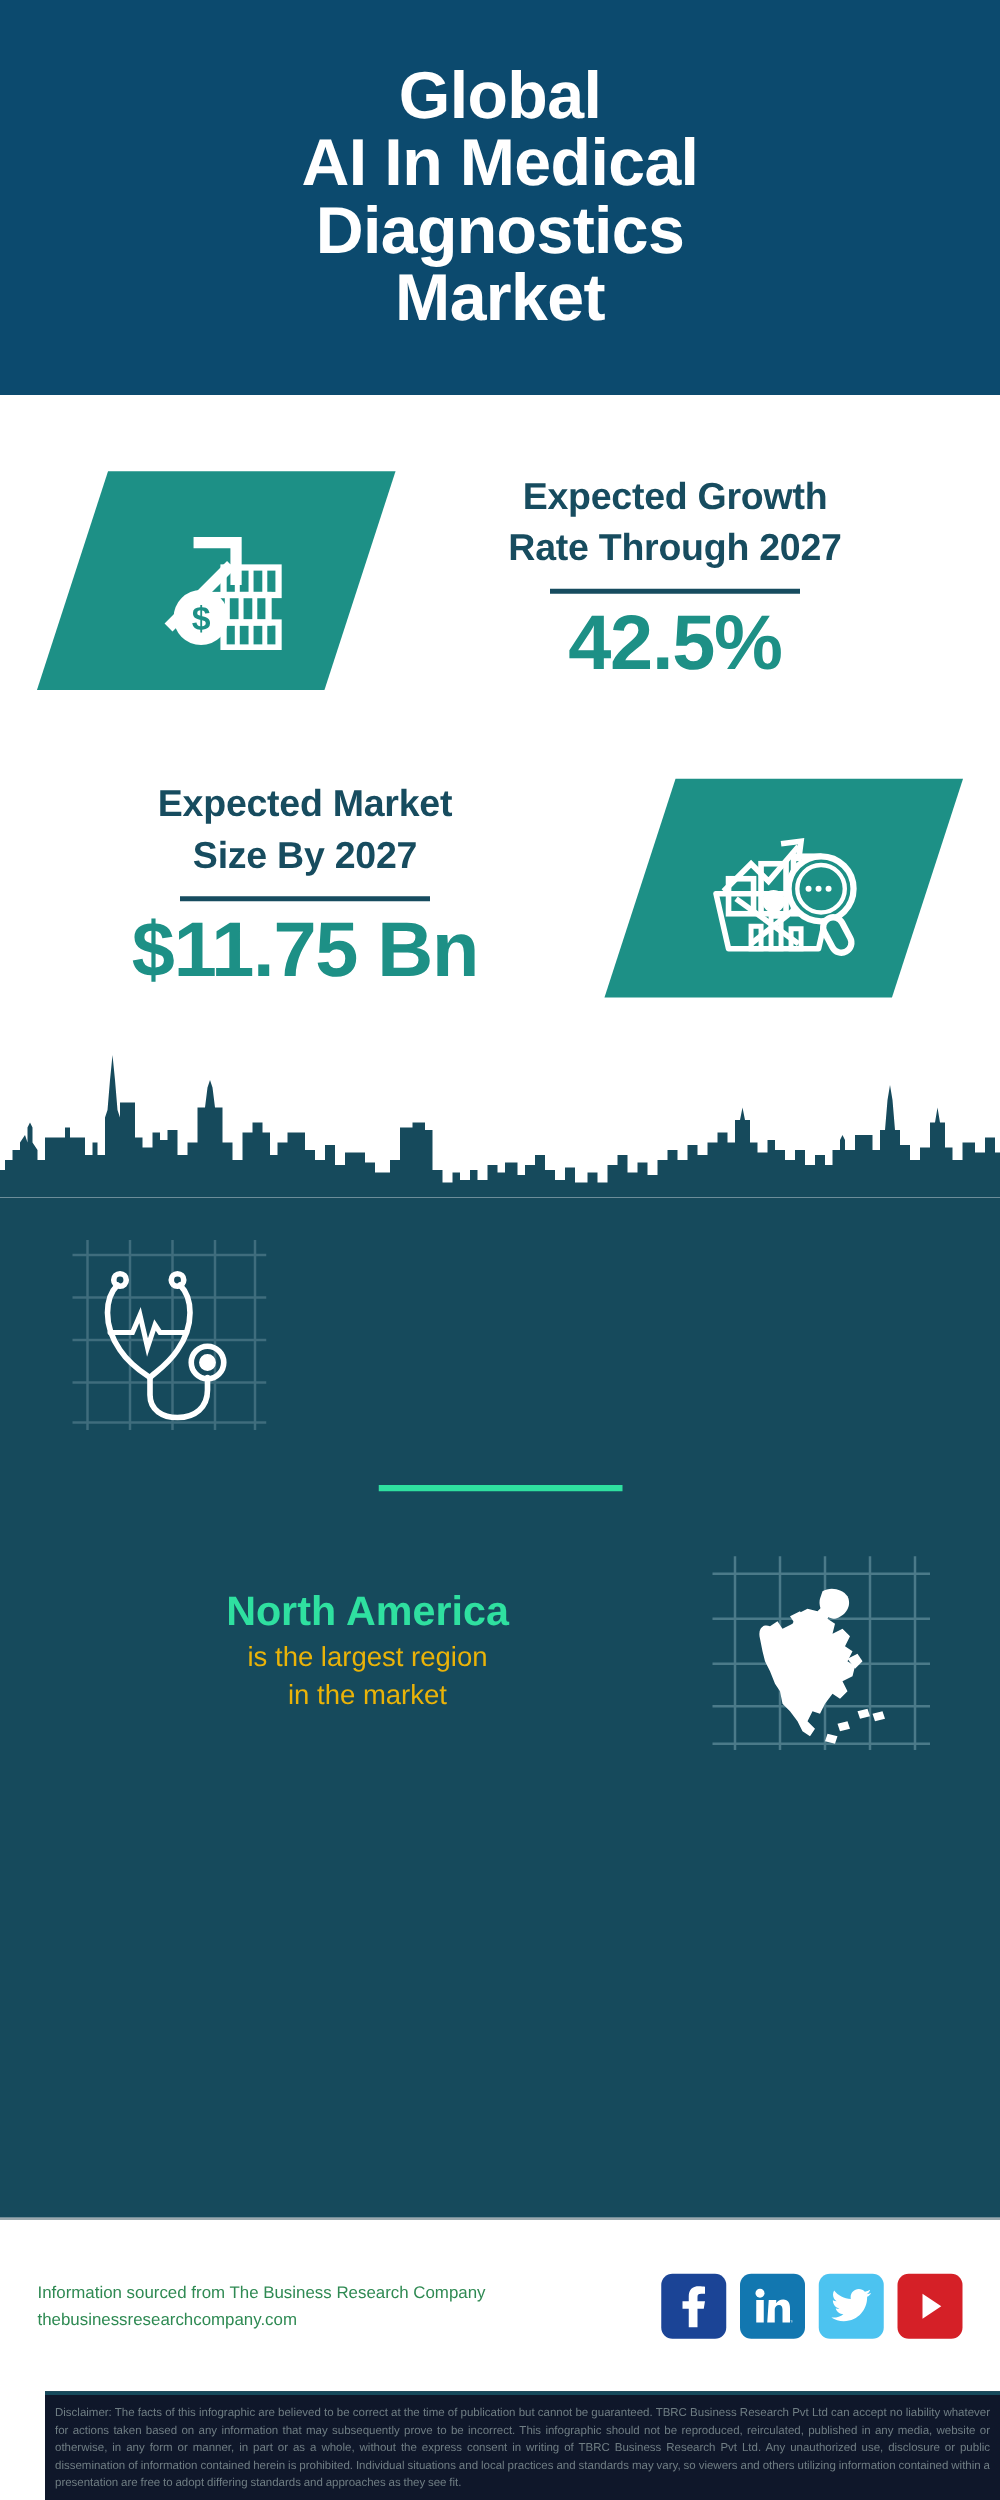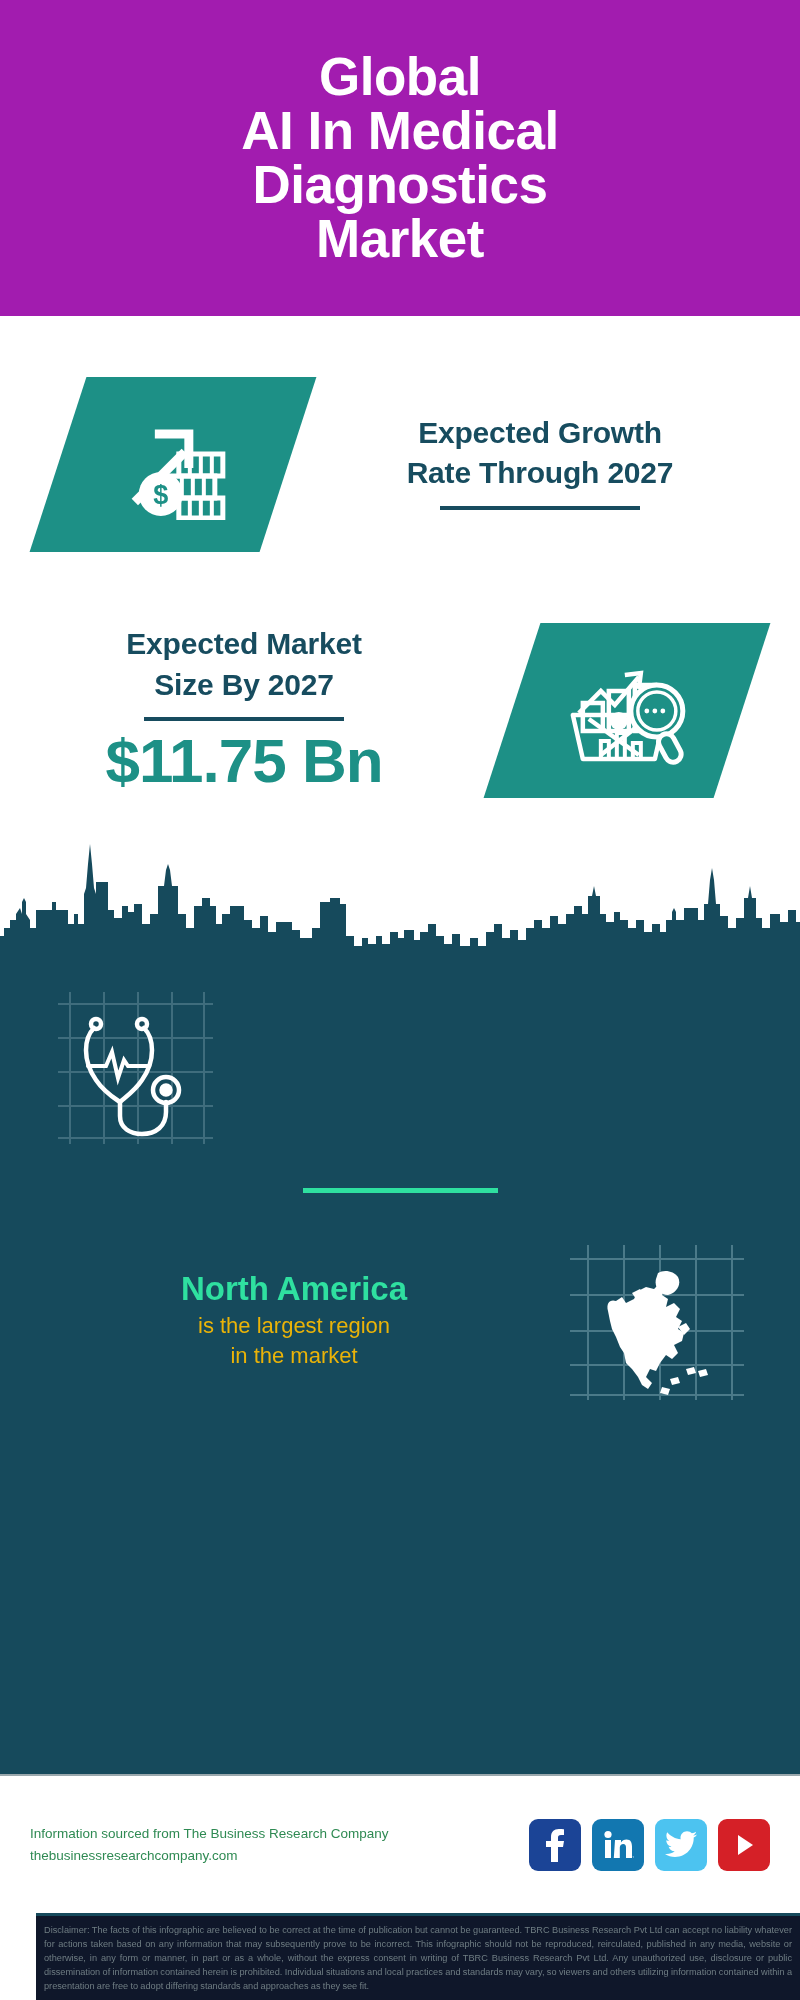--- a/index.html
+++ b/index.html
@@ -7,21 +7,21 @@
     width:800px;height:2000px;
     background:#ffffff;
     font-family:"Liberation Sans", sans-serif;
     overflow:hidden;
     position:relative;
   }
   .page{width:800px;height:2000px;position:relative;display:flex;flex-direction:column;}
 
   
   .header{
-    background:#a21caf;
+    background:#0c4a6e;
     height:316px;
     display:flex;align-items:center;justify-content:center;
     flex:0 0 auto;
   }
   .header-title{
     color:#ffffff;
     font-size:53px;
     font-weight:bold;
     line-height:1.02;
     text-align:center;
@@ -208,20 +208,21 @@
           <line x1="88" y1="90" x2="88" y2="106" stroke="#ffffff" stroke-width="4"></line>
           <line x1="99" y1="90" x2="99" y2="106" stroke="#ffffff" stroke-width="4"></line>
         </svg>
       </div>
       <div class="stat-text text-left">
         <div class="stat-label">
           <div>Expected Growth</div>
           <div>Rate Through 2027</div>
         </div>
         <div class="stat-rule"></div>
+        <div class="stat-value">42.5%</div>
       </div>
     </div>
 
     <div class="stat-row row2">
       <div class="stat-text text-left">
         <div class="stat-label">
           <div>Expected Market</div>
           <div>Size By 2027</div>
         </div>
         <div class="stat-rule"></div>

